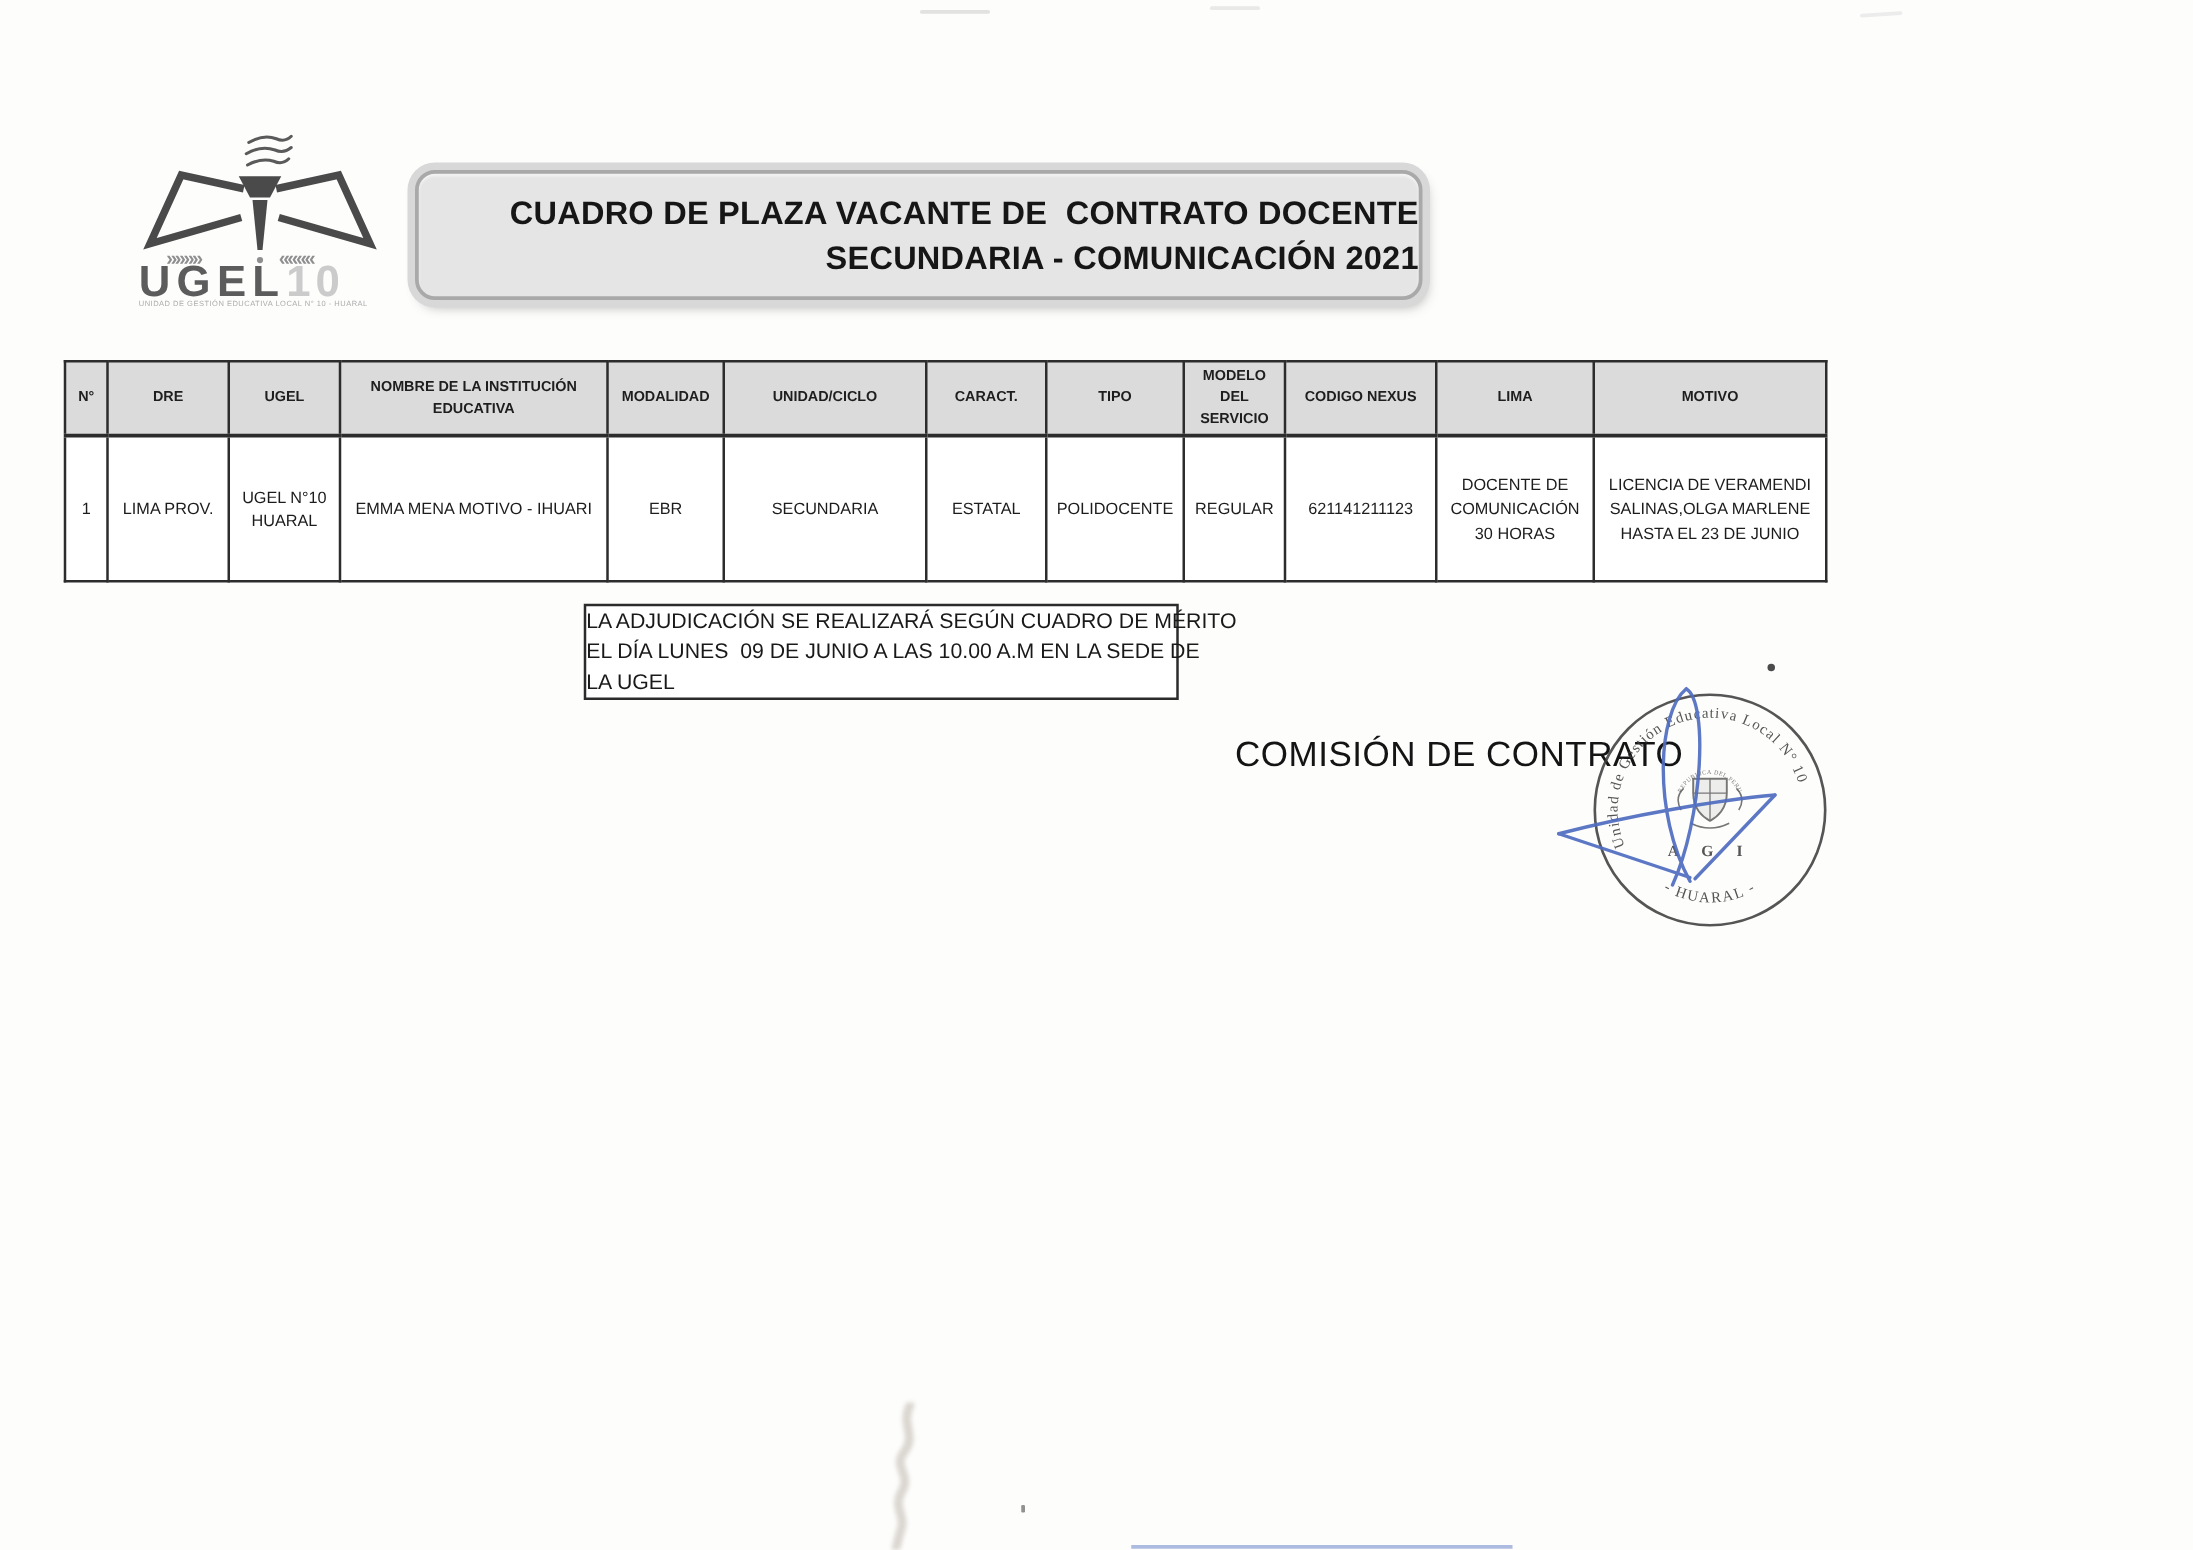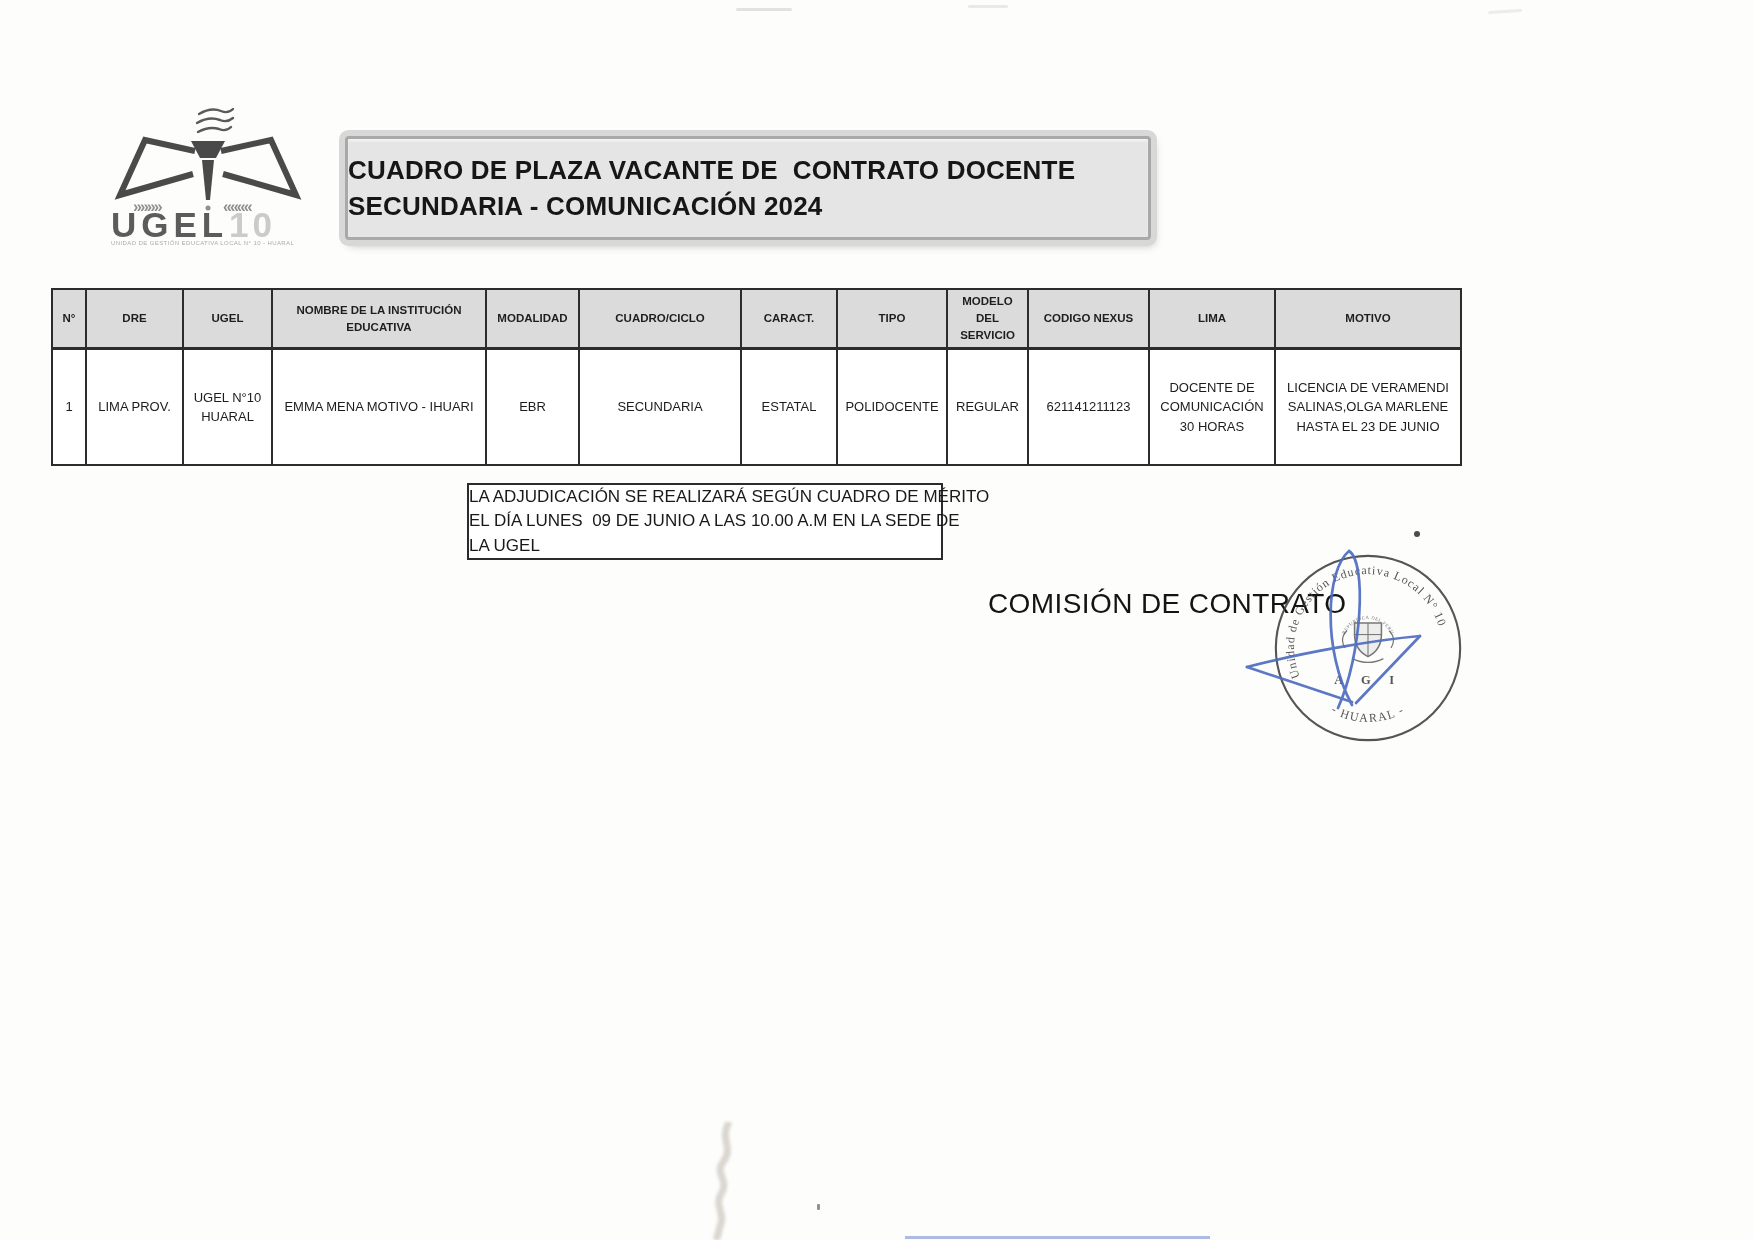--- a/index.html
+++ b/index.html
@@ -5,23 +5,23 @@
   html,body{margin:0;padding:0;background:#e9e9e9;}
   .page{
     position:relative;width:1754px;height:1240px;background:#fdfdfc;
     font-family:"Liberation Sans",sans-serif;color:#222;overflow:hidden;
   }
   
   .logo{position:absolute;left:103px;top:96px;width:200px;height:150px;}
   
   .title-box{
     position:absolute;left:332px;top:136px;width:800px;height:98px;
-    background:#e5e5e5;border:3px solid #a9a9a9;border-radius:4px;
+    background:#e5e5e5;border:3px solid #a9a9a9;border-radius:16px;
     box-shadow:0 0 0 6px #d8d8d8,3px 5px 9px rgba(90,90,90,.45),inset 0 2px 2px #f4f4f4;
-    display:flex;flex-direction:column;align-items:flex-start;justify-content:center;margin-left:13px;
+    display:flex;flex-direction:column;align-items:flex-end;justify-content:center;
   }
   .title-line{white-space:pre;font-weight:bold;font-size:26px;line-height:36px;color:#161616;letter-spacing:.2px;}
   
   table.vac{
     position:absolute;left:51px;top:288px;width:1409px;
     border-collapse:collapse;table-layout:fixed;background:#fff;
   }
   table.vac th{
     height:53px;background:#dbdbdb;border:2px solid #2c2c2c;border-bottom-width:3px;
     font-size:11.5px;font-weight:bold;color:#1e1e1e;text-align:center;
@@ -90,21 +90,21 @@
       </g>
 
       <text x="8" y="141" font-family="Liberation Sans,sans-serif" font-size="35" font-weight="bold" fill="#5c5c5c" letter-spacing="5">UGEL</text>
       <text x="126" y="141" font-family="Liberation Sans,sans-serif" font-size="35" font-weight="bold" fill="#cbcbcb" letter-spacing="4">10</text>
       <text x="8" y="149" font-family="Liberation Sans,sans-serif" font-size="6" fill="#a3a3a3" letter-spacing=".4" opacity=".9">UNIDAD DE GESTIÓN EDUCATIVA LOCAL N° 10 - HUARAL</text>
     </svg>
   </div>
 
   <div class="title-box">
     <div class="title-line">CUADRO DE PLAZA VACANTE DE  CONTRATO DOCENTE</div>
-    <div class="title-line">SECUNDARIA - COMUNICACIÓN 2024</div>
+    <div class="title-line">SECUNDARIA - COMUNICACIÓN 2021</div>
   </div>
 
   <table class="vac">
     <colgroup>
       <col style="width:34px">
         <col style="width:97px">
         <col style="width:89px">
       <col style="width:214px">
         <col style="width:93px">
         <col style="width:162px">
@@ -115,21 +115,21 @@
         <col style="width:126px">
         <col style="width:186px">
     </colgroup>
     <thead>
       <tr>
         <th>N°</th>
         <th>DRE</th>
         <th>UGEL</th>
         <th>NOMBRE DE LA INSTITUCIÓN EDUCATIVA</th>
         <th>MODALIDAD</th>
-        <th>CUADRO/CICLO</th>
+        <th>UNIDAD/CICLO</th>
         <th>CARACT.</th>
         <th>TIPO</th>
         <th>MODELO DEL SERVICIO</th>
         <th>CODIGO NEXUS</th>
         <th>LIMA</th>
         <th>MOTIVO</th>
       </tr>
     </thead>
     <tbody>
       <tr>

